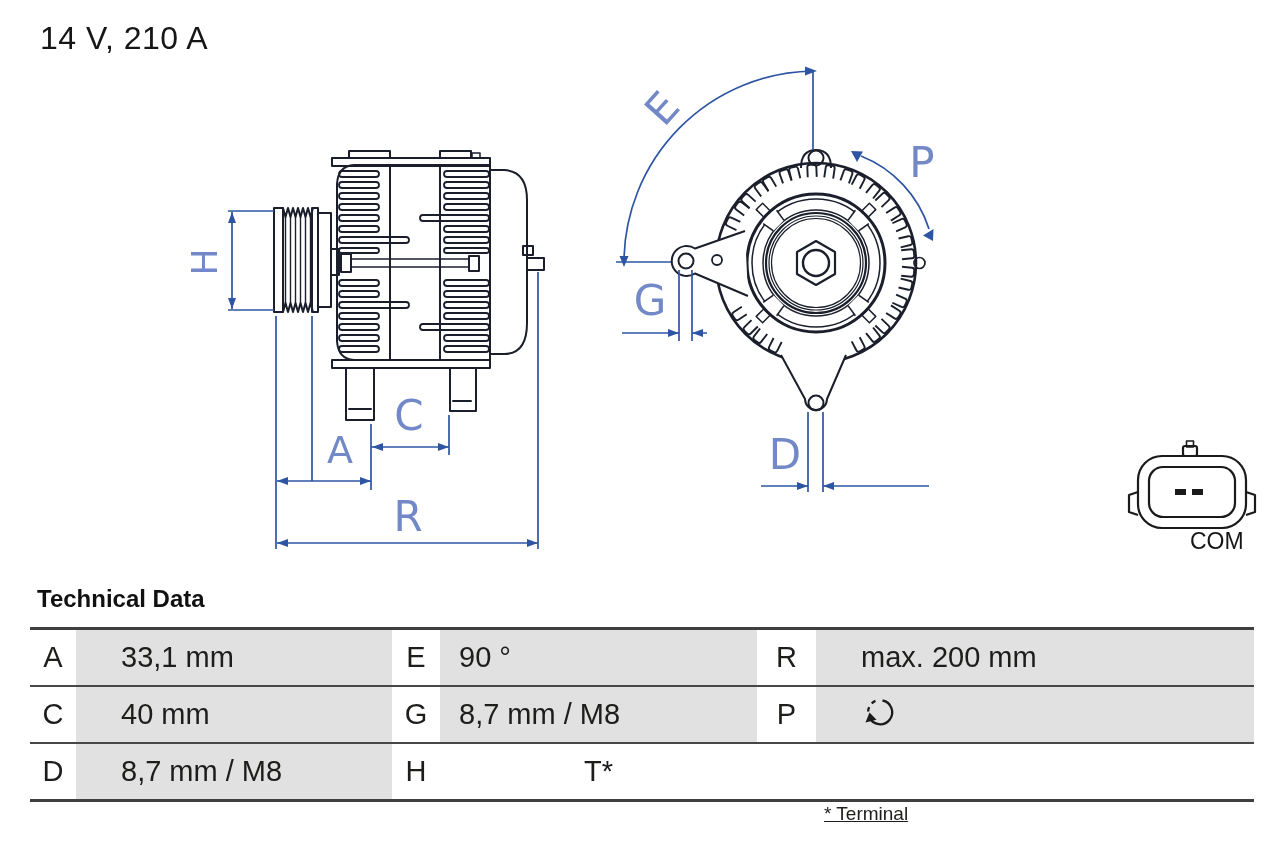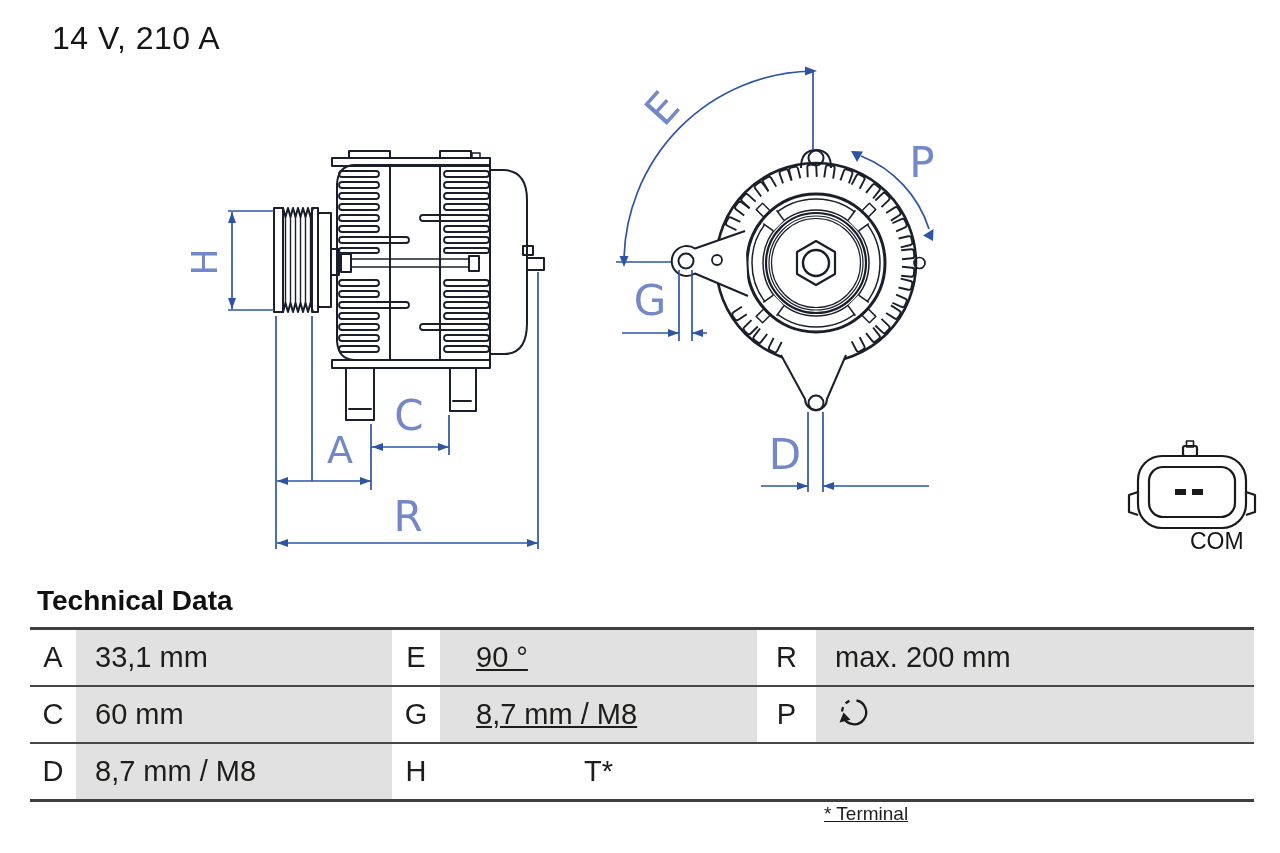--- a/index.html
+++ b/index.html
@@ -1,39 +1,39 @@
 <!DOCTYPE html>
 <html><head>
 <meta charset="utf-8">
 <style>
   html,body{margin:0;padding:0;}
   body{
     width:1280px;height:853px;position:relative;background:#ffffff;
     font-family:"Liberation Sans", sans-serif;color:#1d1d1b;overflow:hidden;
   }
   .rating{
-    position:absolute;left:52px;top:20px;font-size:32px;color:#161616;
+    position:absolute;left:40px;top:20px;font-size:32px;color:#161616;
     letter-spacing:0.5px;
   }
   .drawing-svg{position:absolute;left:0;top:0;}
   .tech-title{
-    position:absolute;left:37px;top:585px;font-size:28px;font-weight:bold;color:#111;
+    position:absolute;left:37px;top:585px;font-size:24px;font-weight:bold;color:#111;
   }
   .data-table{
     position:absolute;left:30px;top:627px;width:1224px;
     border-top:3px solid #3f3f3f;border-bottom:3px solid #3f3f3f;
   }
   .t-row{
     display:grid;grid-template-columns:46px 316px 48px 317px 59px 438px;
     height:55px;line-height:55px;font-size:29px;
   }
   .t-row + .t-row{border-top:2px solid #474747;}
   .k-cell{background:#ffffff;text-align:center;color:#1d1d1b;}
-  .v-cell{background:#e1e1e1;padding-left:19px;color:#1d1d1b;white-space:nowrap;}
-  .v-cell.mid{padding-left:36px;text-decoration:underline;}
+  .v-cell{background:#e1e1e1;padding-left:45px;color:#1d1d1b;white-space:nowrap;}
+  .v-cell.mid{padding-left:19px;}
   .v-cell .rot-icon{display:inline-block;vertical-align:middle;margin-top:-6px;}
   .footnote{
     position:absolute;left:824px;top:803px;font-size:19px;color:#1d1d1b;text-decoration:underline;
   }
 </style>
 </head>
 <body>
 
 <div class="rating">14 V, 210 A</div>
 
@@ -263,21 +263,21 @@
   <div class="t-row">
     <div class="k-cell">A</div>
     <div class="v-cell">33,1 mm</div>
     <div class="k-cell">E</div>
     <div class="v-cell mid">90 °</div>
     <div class="k-cell">R</div>
     <div class="v-cell">max. 200 mm</div>
   </div>
   <div class="t-row">
     <div class="k-cell">C</div>
-    <div class="v-cell">60 mm</div>
+    <div class="v-cell">40 mm</div>
     <div class="k-cell">G</div>
     <div class="v-cell mid">8,7 mm / M8</div>
     <div class="k-cell">P</div>
     <div class="v-cell">
       <span></span>
       <svg class="rot-icon" width="38" height="36" viewBox="0 0 38 36">
         <path d="M21.5,5.5 A12,12 0 1 1 8.3,22.3" fill="none" stroke="#1a1a1a" stroke-width="2.3"></path>
         <path d="M7.1,16.5 A12,12 0 0 1 17.5,5.1" fill="none" stroke="#1a1a1a" stroke-width="2.3" stroke-dasharray="4.5,4.5"></path>
         <polygon points="4.5,27.5 8.5,17.5 15.5,24.8" fill="#1a1a1a"></polygon>
       </svg>

